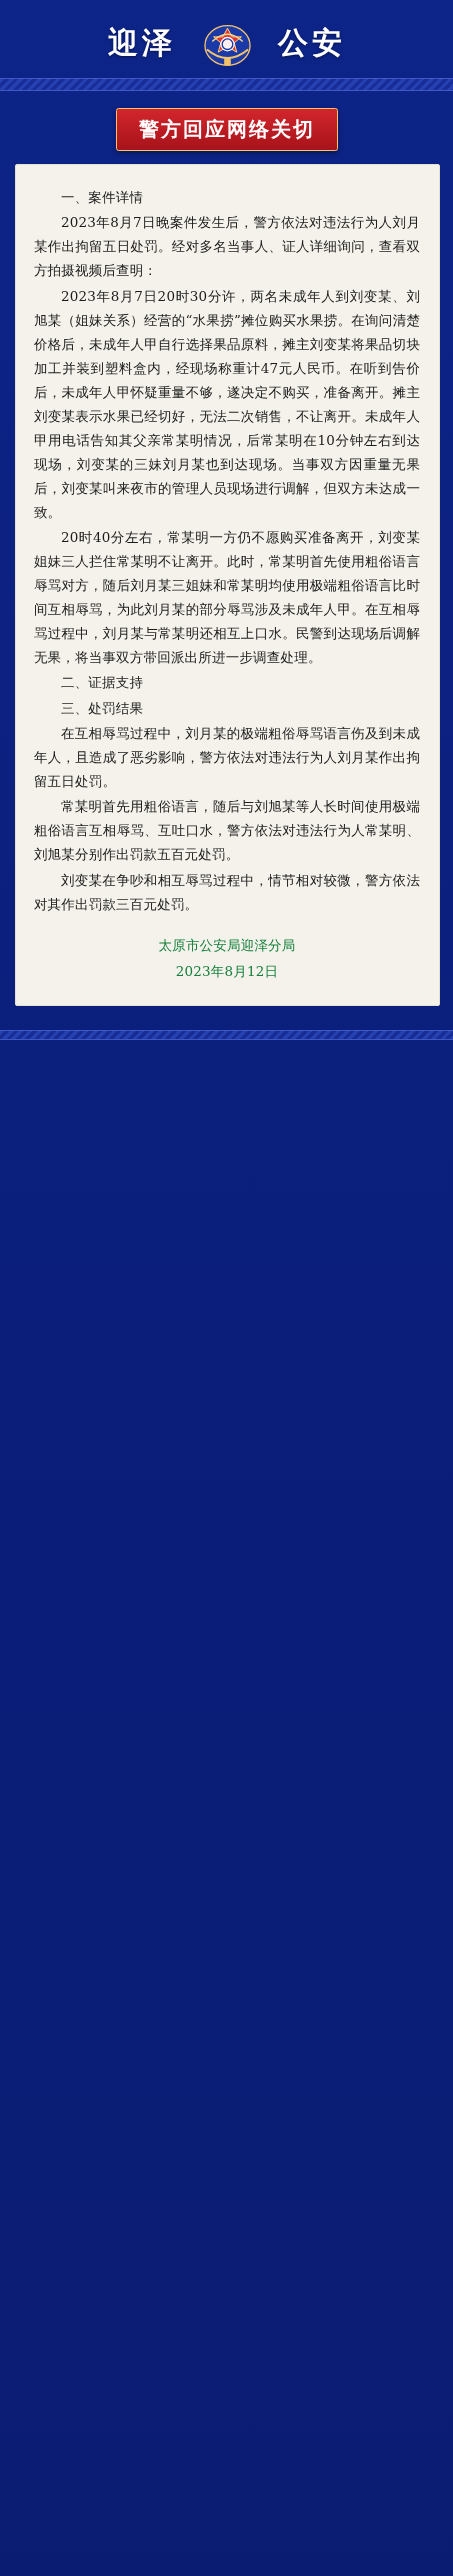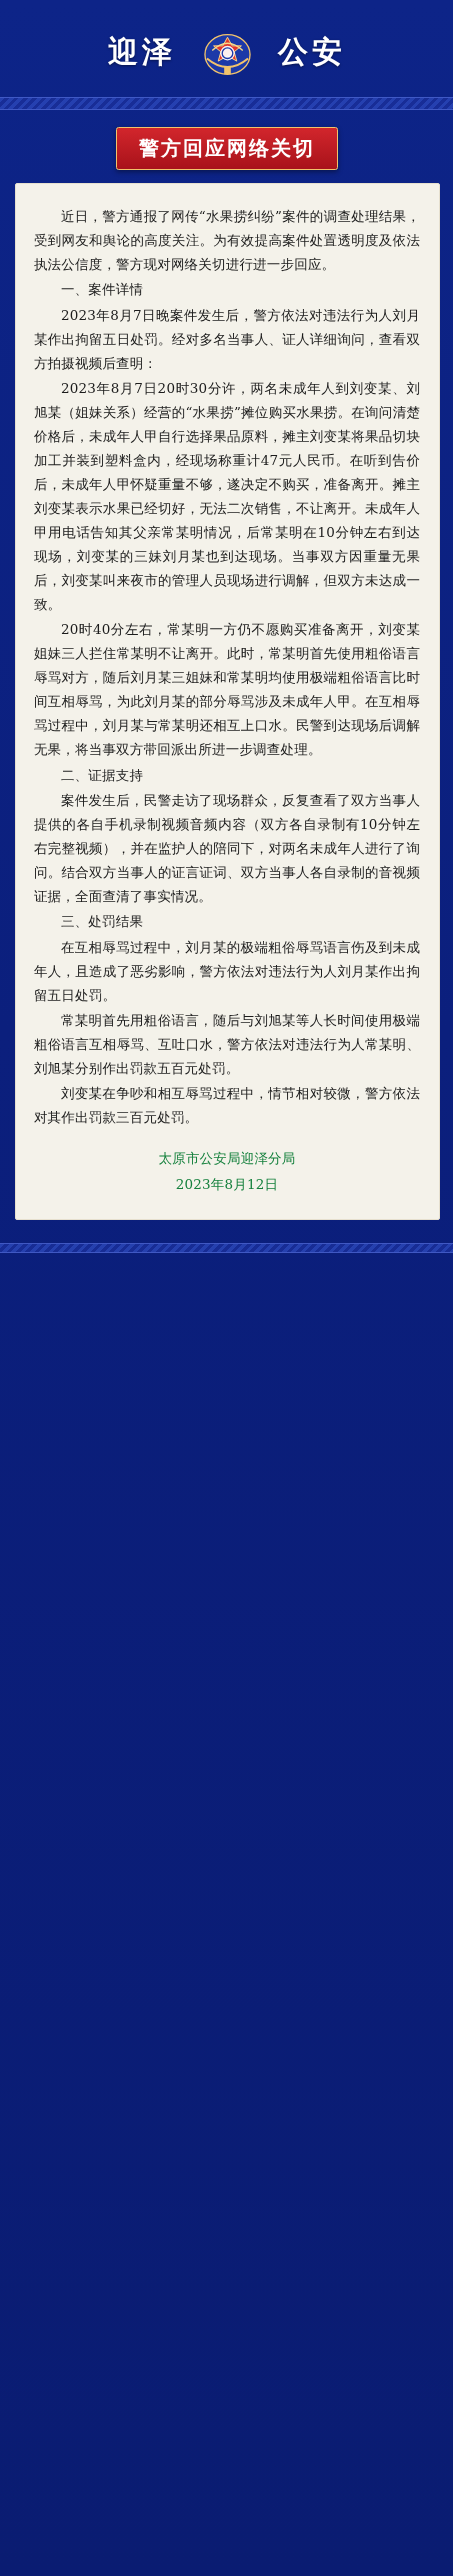--- a/index.html
+++ b/index.html
@@ -15,21 +15,21 @@
     width: 454px;
     min-height: 2576px;
     background: linear-gradient(180deg, #0d2488 0%, #0b1f7d 40%, #0a1c72 100%);
     box-sizing: border-box;
     padding: 0;
     position: relative;
     overflow: hidden;
   }
   
   .header {
-    height: 97px;
+    height: 78px;
     display: flex;
     align-items: center;
     justify-content: center;
     gap: 22.4px;
     padding-top: 8px;
     box-sizing: border-box;
   }
   .header-word {
     color: #ffffff;
     font-family: "DejaVu Serif", "Liberation Serif", serif;
@@ -142,27 +142,25 @@
 
   <div class="wave-band"></div>
 
   <div class="title-wrap">
     <div class="title-plate">
       <span>警方回应网络关切</span>
     </div>
   </div>
 
   <div class="body-card">
-    <p class="para">近日，警方通报了网传“水果捞纠纷”案件的调查处理结果，受到网友和舆论的高度关注。为有效提高案件处置透明度及依法执法公信度，警方现对网络关切进行进一步回应。</p>
     <p class="para heading">一、案件详情</p>
     <p class="para">2023年8月7日晚案件发生后，警方依法对违法行为人刘月某作出拘留五日处罚。经对多名当事人、证人详细询问，查看双方拍摄视频后查明：</p>
     <p class="para">2023年8月7日20时30分许，两名未成年人到刘变某、刘旭某（姐妹关系）经营的“水果捞”摊位购买水果捞。在询问清楚价格后，未成年人甲自行选择果品原料，摊主刘变某将果品切块加工并装到塑料盒内，经现场称重计47元人民币。在听到告价后，未成年人甲怀疑重量不够，遂决定不购买，准备离开。摊主刘变某表示水果已经切好，无法二次销售，不让离开。未成年人甲用电话告知其父亲常某明情况，后常某明在10分钟左右到达现场，刘变某的三妹刘月某也到达现场。当事双方因重量无果后，刘变某叫来夜市的管理人员现场进行调解，但双方未达成一致。</p>
     <p class="para">20时40分左右，常某明一方仍不愿购买准备离开，刘变某姐妹三人拦住常某明不让离开。此时，常某明首先使用粗俗语言辱骂对方，随后刘月某三姐妹和常某明均使用极端粗俗语言比时间互相辱骂，为此刘月某的部分辱骂涉及未成年人甲。在互相辱骂过程中，刘月某与常某明还相互上口水。民警到达现场后调解无果，将当事双方带回派出所进一步调查处理。</p>
     <p class="para heading">二、证据支持</p>
-    <p class="para">案件发生后，民警走访了现场群众，反复查看了双方当事人提供的各自手机录制视频音频内容（双方各自录制有10分钟左右完整视频），并在监护人的陪同下，对两名未成年人进行了询问。结合双方当事人的证言证词、双方当事人各自录制的音视频证据，全面查清了事实情况。</p>
     <p class="para heading">三、处罚结果</p>
     <p class="para">在互相辱骂过程中，刘月某的极端粗俗辱骂语言伤及到未成年人，且造成了恶劣影响，警方依法对违法行为人刘月某作出拘留五日处罚。</p>
     <p class="para">常某明首先用粗俗语言，随后与刘旭某等人长时间使用极端粗俗语言互相辱骂、互吐口水，警方依法对违法行为人常某明、刘旭某分别作出罚款五百元处罚。</p>
     <p class="para">刘变某在争吵和相互辱骂过程中，情节相对较微，警方依法对其作出罚款三百元处罚。</p>
 
     <p class="sign">太原市公安局迎泽分局</p>
     <p class="sign date">2023年8月12日</p>
   </div>
 
   <div class="footer-space"></div>

